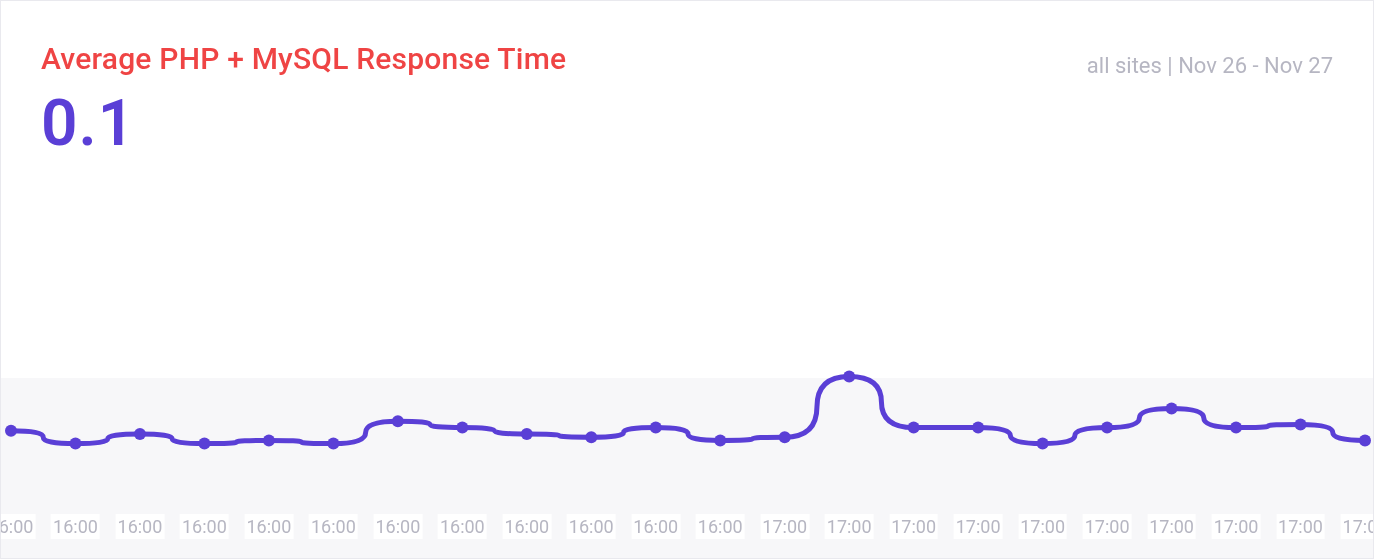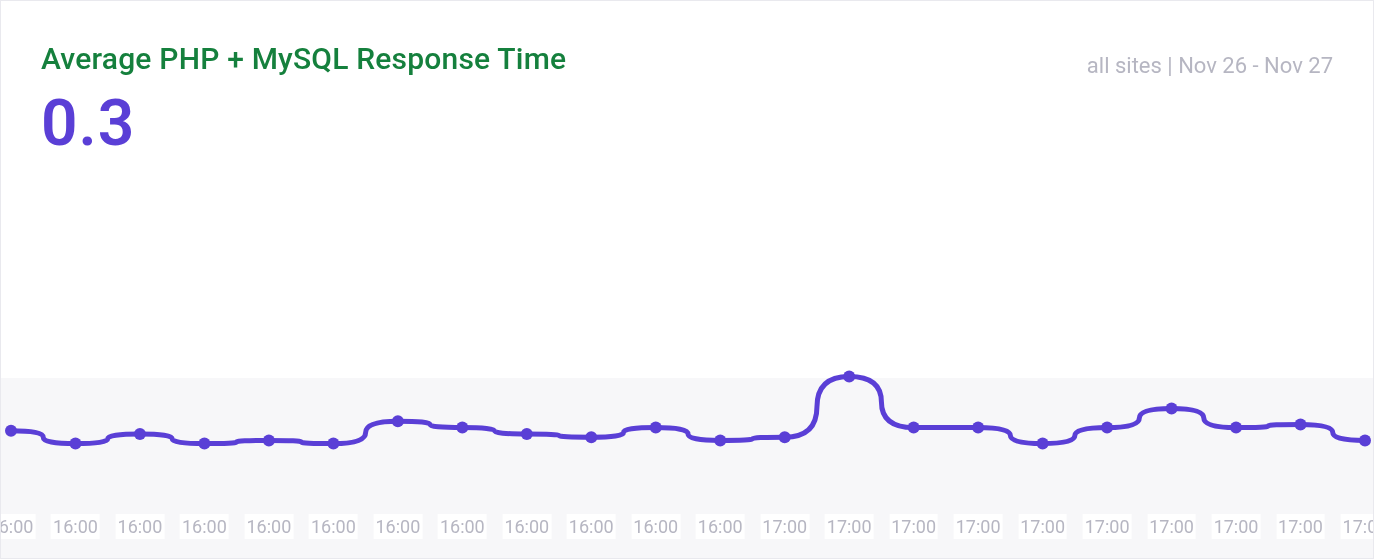--- a/index.html
+++ b/index.html
@@ -1,37 +1,37 @@
 <!DOCTYPE html>
 <html><head>
 <meta charset="utf-8">
 <style>
   html,body{margin:0;padding:0;font-family:-apple-system,BlinkMacSystemFont,"Segoe UI",Roboto,Helvetica,Arial,sans-serif;}
   .card{box-sizing:border-box;width:1374px;height:559px;border:1px solid #e9e9ee;background:#fff;position:relative;overflow:hidden;}
   .header{display:flex;justify-content:space-between;align-items:flex-start;padding:40px 40px 0 40px;}
-  .title{font-size:30px;font-weight:500;color:#15803d;letter-spacing:0.2px;}
+  .title{font-size:30px;font-weight:500;color:#ef4444;letter-spacing:0.2px;}
   .meta{font-size:22px;color:#b6b6c2;font-weight:400;margin-top:12px;}
   .big{font-size:64px;font-weight:600;color:#5a3fd6;padding:8px 40px 0 40px;letter-spacing:1px;}
   .plot-wrap{position:absolute;left:0;right:0;bottom:0;height:380px;}
   .grey-band{position:absolute;left:0;right:0;bottom:0;height:180px;background:#f7f7f9;}
   svg.chart{position:absolute;left:0;right:0;bottom:60px;width:1374px;height:320px;display:block;}
   .xlabels{position:absolute;left:0;right:0;bottom:14px;height:30px;}
   .xlab{position:absolute;transform:translateX(-50%);font-size:18px;color:#b6b6c2;background:#fff;padding:2px 2px;white-space:nowrap;}
   .area{fill:#f7f7f9;}
   .line{fill:none;stroke:#5a3fd6;stroke-width:5;stroke-linejoin:round;}
   .dot{fill:#5a3fd6;}
 </style>
 </head>
 <body>
 <div class="card">
   <div class="header">
     <div class="title">Average PHP + MySQL Response Time</div>
     <div class="meta">all sites | Nov 26 - Nov 27</div>
   </div>
-  <div class="big">0.3</div>
+  <div class="big">0.1</div>
 
   <div class="plot-wrap">
     <div class="grey-band"></div>
     <svg class="chart" viewBox="0 0 1374 320" preserveAspectRatio="none">
       <path id="area-path" class="area" d="M 10 320 L 10 252.8 Q 42.23809523809524 252.8 42.23809523809524 259.20000000000005 Q 42.23809523809524 265.6 74.47619047619048 265.6 Q 106.71428571428572 265.6 106.71428571428572 260.8 Q 106.71428571428572 256 138.95238095238096 256 Q 171.1904761904762 256 171.1904761904762 260.8 Q 171.1904761904762 265.6 203.42857142857144 265.6 Q 235.66666666666669 265.6 235.66666666666669 264 Q 235.66666666666669 262.4 267.9047619047619 262.4 Q 300.14285714285717 262.4 300.14285714285717 264 Q 300.14285714285717 265.6 332.3809523809524 265.6 Q 364.61904761904765 265.6 364.61904761904765 254.4 Q 364.61904761904765 243.2 396.8571428571429 243.2 Q 429.09523809523813 243.2 429.09523809523813 246.39999999999998 Q 429.09523809523813 249.6 461.33333333333337 249.6 Q 493.5714285714286 249.6 493.5714285714286 252.8 Q 493.5714285714286 256 525.8095238095239 256 Q 558.047619047619 256 558.047619047619 257.6 Q 558.047619047619 259.2 590.2857142857143 259.2 Q 622.5238095238096 259.2 622.5238095238096 254.39999999999998 Q 622.5238095238096 249.6 654.7619047619048 249.6 Q 687 249.6 687 256 Q 687 262.4 719.2380952380953 262.4 Q 751.4761904761906 262.4 751.4761904761906 260.79999999999995 Q 751.4761904761906 259.2 783.7142857142858 259.2 Q 815.952380952381 259.2 815.952380952381 228.8 Q 815.952380952381 198.4 848.1904761904763 198.4 Q 880.4285714285716 198.4 880.4285714285716 224 Q 880.4285714285716 249.6 912.6666666666667 249.6 Q 944.9047619047619 249.6 944.9047619047619 249.6 Q 944.9047619047619 249.6 977.1428571428572 249.6 Q 1009.3809523809525 249.6 1009.3809523809525 257.6 Q 1009.3809523809525 265.6 1041.6190476190477 265.6 Q 1073.857142857143 265.6 1073.857142857143 257.6 Q 1073.857142857143 249.6 1106.095238095238 249.6 Q 1138.3333333333335 249.6 1138.3333333333335 240 Q 1138.3333333333335 230.39999999999998 1170.5714285714287 230.39999999999998 Q 1202.8095238095239 230.39999999999998 1202.8095238095239 240 Q 1202.8095238095239 249.6 1235.0476190476193 249.6 Q 1267.2857142857144 249.6 1267.2857142857144 248 Q 1267.2857142857144 246.39999999999998 1299.5238095238096 246.39999999999998 Q 1331.7619047619048 246.39999999999998 1331.7619047619048 254.39999999999998 Q 1331.7619047619048 262.4 1364 262.4 L 1364 320 Z"></path>
       <path id="line-path" class="line" d="M 10 252.8 Q 42.23809523809524 252.8 42.23809523809524 259.20000000000005 Q 42.23809523809524 265.6 74.47619047619048 265.6 Q 106.71428571428572 265.6 106.71428571428572 260.8 Q 106.71428571428572 256 138.95238095238096 256 Q 171.1904761904762 256 171.1904761904762 260.8 Q 171.1904761904762 265.6 203.42857142857144 265.6 Q 235.66666666666669 265.6 235.66666666666669 264 Q 235.66666666666669 262.4 267.9047619047619 262.4 Q 300.14285714285717 262.4 300.14285714285717 264 Q 300.14285714285717 265.6 332.3809523809524 265.6 Q 364.61904761904765 265.6 364.61904761904765 254.4 Q 364.61904761904765 243.2 396.8571428571429 243.2 Q 429.09523809523813 243.2 429.09523809523813 246.39999999999998 Q 429.09523809523813 249.6 461.33333333333337 249.6 Q 493.5714285714286 249.6 493.5714285714286 252.8 Q 493.5714285714286 256 525.8095238095239 256 Q 558.047619047619 256 558.047619047619 257.6 Q 558.047619047619 259.2 590.2857142857143 259.2 Q 622.5238095238096 259.2 622.5238095238096 254.39999999999998 Q 622.5238095238096 249.6 654.7619047619048 249.6 Q 687 249.6 687 256 Q 687 262.4 719.2380952380953 262.4 Q 751.4761904761906 262.4 751.4761904761906 260.79999999999995 Q 751.4761904761906 259.2 783.7142857142858 259.2 Q 815.952380952381 259.2 815.952380952381 228.8 Q 815.952380952381 198.4 848.1904761904763 198.4 Q 880.4285714285716 198.4 880.4285714285716 224 Q 880.4285714285716 249.6 912.6666666666667 249.6 Q 944.9047619047619 249.6 944.9047619047619 249.6 Q 944.9047619047619 249.6 977.1428571428572 249.6 Q 1009.3809523809525 249.6 1009.3809523809525 257.6 Q 1009.3809523809525 265.6 1041.6190476190477 265.6 Q 1073.857142857143 265.6 1073.857142857143 257.6 Q 1073.857142857143 249.6 1106.095238095238 249.6 Q 1138.3333333333335 249.6 1138.3333333333335 240 Q 1138.3333333333335 230.39999999999998 1170.5714285714287 230.39999999999998 Q 1202.8095238095239 230.39999999999998 1202.8095238095239 240 Q 1202.8095238095239 249.6 1235.0476190476193 249.6 Q 1267.2857142857144 249.6 1267.2857142857144 248 Q 1267.2857142857144 246.39999999999998 1299.5238095238096 246.39999999999998 Q 1331.7619047619048 246.39999999999998 1331.7619047619048 254.39999999999998 Q 1331.7619047619048 262.4 1364 262.4"></path>
       <g id="dots">
           <circle cx="10" cy="252.8" r="6" class="dot"></circle>
           <circle cx="74.47619047619048" cy="265.6" r="6" class="dot"></circle>
           <circle cx="138.95238095238096" cy="256" r="6" class="dot"></circle>

